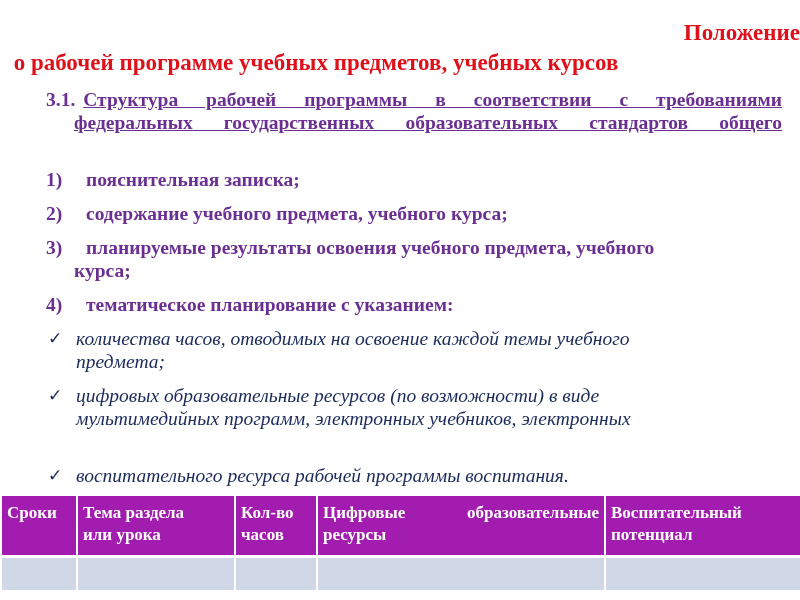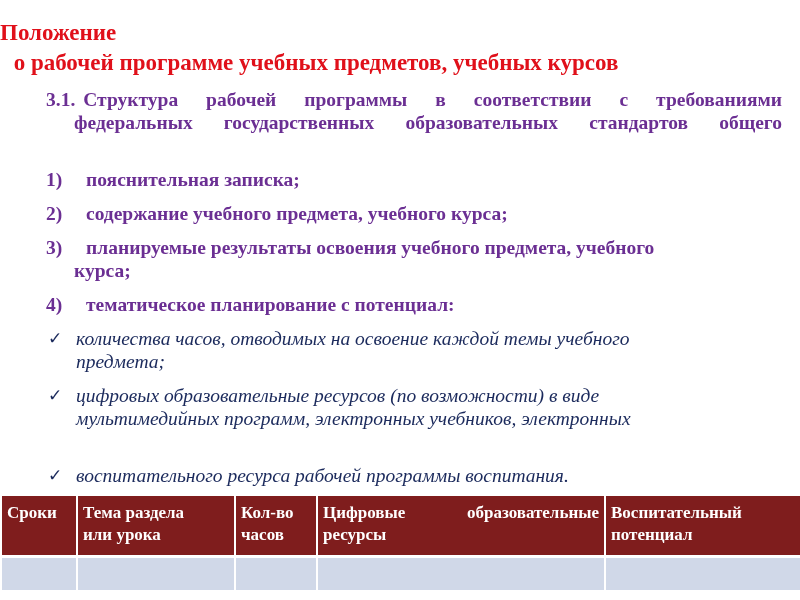--- a/index.html
+++ b/index.html
@@ -2,31 +2,32 @@
 <html><head>
 <meta charset="utf-8">
 <style>
   html, body { margin: 0; padding: 0; }
   body {
     width: 800px; height: 600px; overflow: hidden; position: relative;
     background: #ffffff;
     font-family: "Liberation Serif", "DejaVu Serif", serif;
   }
   .title1 {
-    position: absolute; left: 0; top: 19px; width: 800px; text-align: left;
+    position: absolute; left: 0; top: 19px; width: 800px; text-align: right;
     color: #e0101a; font-weight: bold; font-size: 23px; line-height: 28px;
   }
   .title2 {
     position: absolute; left: 0; top: 49px; width: 632px; text-align: center;
     color: #e0101a; font-weight: bold; font-size: 23px; line-height: 28px;
   }
   .para {
     position: absolute; left: 46px; top: 88px; width: 736px;
     color: #6b2f93; font-weight: bold; font-size: 19.5px; line-height: 23px;
     text-align: justify;
+    text-decoration: underline;
   }
   .para .num { display: inline-block; margin-right: 8px; }
   .para .line { display: block; }
   .para .indent { padding-left: 28px; }
   .para .just { text-align-last: justify; }
   .olist {
     position: absolute; left: 46px; width: 740px;
     color: #6b2f93; font-weight: bold; font-size: 19.5px; line-height: 23px;
   }
   .olist .marker { position: absolute; left: 0; top: 0; }
@@ -37,21 +38,21 @@
   }
   .check .mark { position: absolute; left: 2px; top: 0; font-size: 17px; }
   .check .text { position: absolute; left: 30px; top: 0; width: 700px; }
   .check .text span { display: block; font-style: italic; }
   table.plan {
     position: absolute; left: 0; top: 496px; width: 800px;
     border-collapse: separate; border-spacing: 2px 0;
     table-layout: fixed;
   }
   table.plan th {
-    background: #7f1d1d; color: #ffffff; font-weight: bold; text-align: left;
+    background: #a21caf; color: #ffffff; font-weight: bold; text-align: left;
     font-size: 17px; line-height: 22px; padding: 6px 5px 3px 5px; vertical-align: top;
     height: 50px;
     border-bottom: 3px solid #ffffff;
   }
   table.plan td {
     background: #d0d8e8; height: 32px; padding: 0;
   }
   .th-just { text-align: justify; text-align-last: left; margin-left: 20px; }
   .th-just .jl { display: block; text-align-last: justify; }
 </style>
@@ -76,21 +77,21 @@
 </div>
 <div class="olist" style="top:236px;height:46px;">
   <span class="marker">3)</span>
   <span class="text">
     <span style="display:block">планируемые результаты освоения учебного предмета, учебного</span>
     <span style="display:block;margin-left:-12px">курса;</span>
   </span>
 </div>
 <div class="olist" style="top:293px;height:23px;">
   <span class="marker">4)</span>
-  <span class="text">тематическое планирование с потенциал:</span>
+  <span class="text">тематическое планирование с указанием:</span>
 </div>
 
 <div class="check" style="top:327px;">
   <span class="mark">✓</span>
   <span class="text">
     <span>количества часов, отводимых на освоение каждой темы учебного</span>
     <span>предмета;</span>
   </span>
 </div>
 <div class="check" style="top:384px;">

